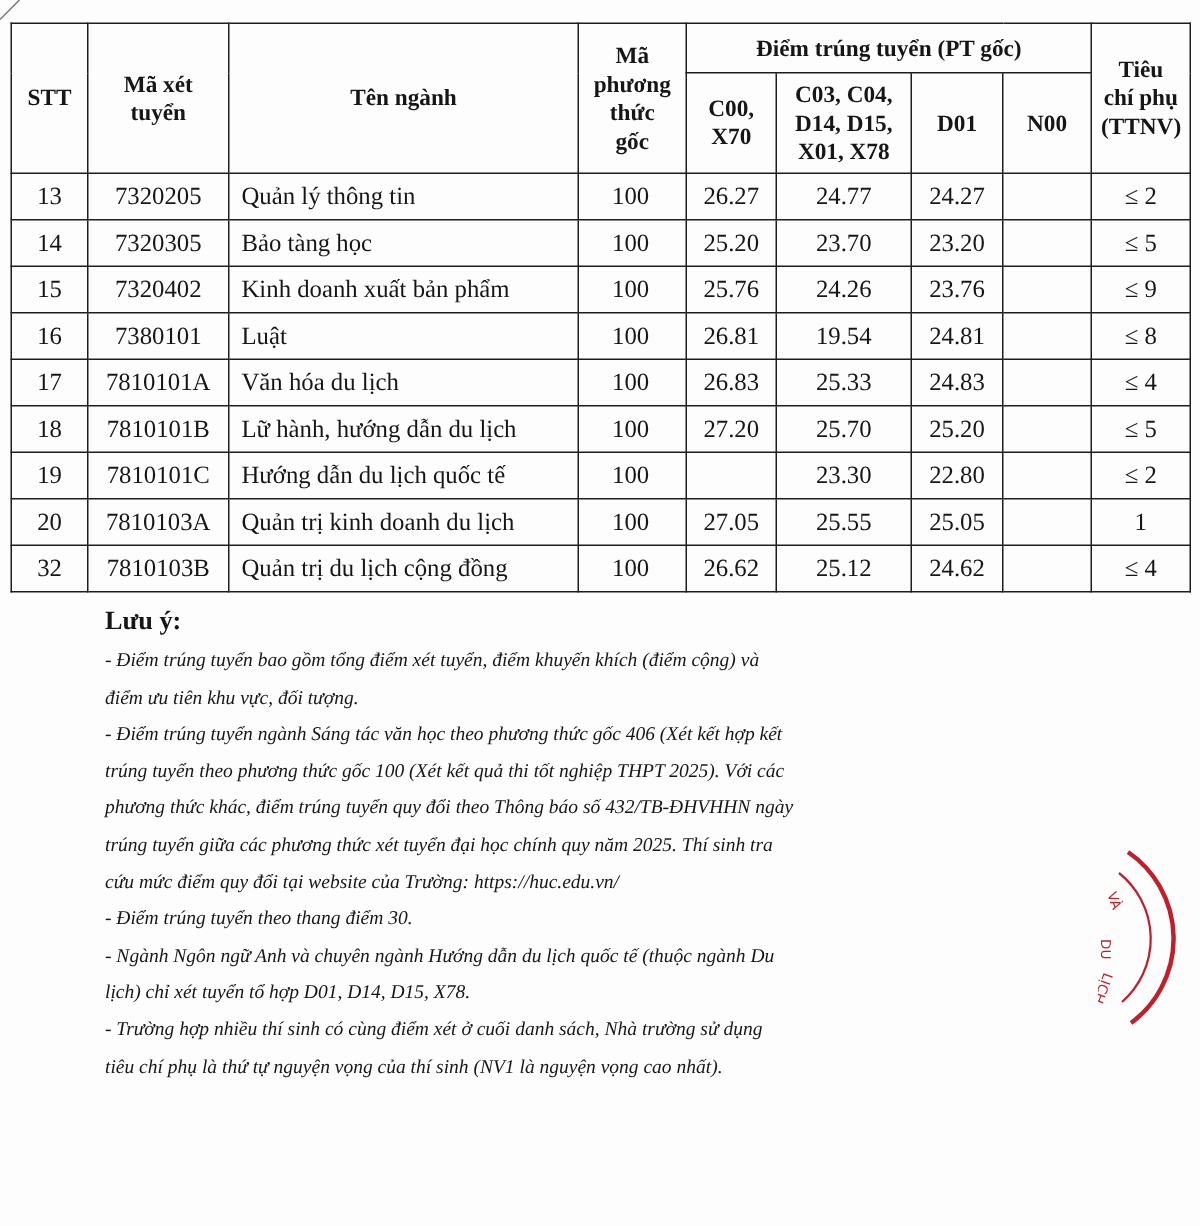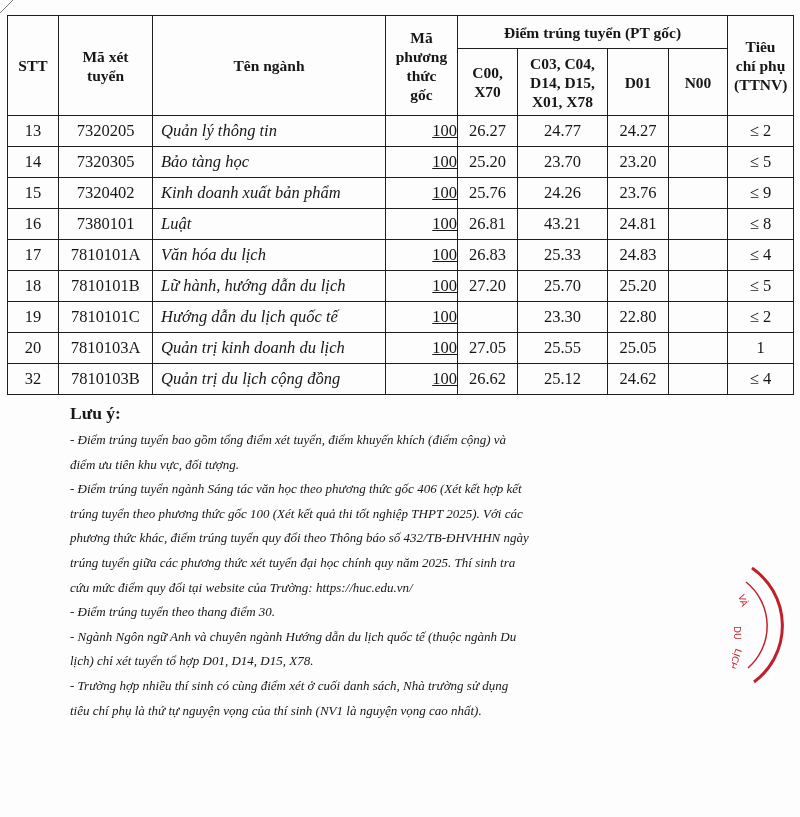--- a/index.html
+++ b/index.html
@@ -10,22 +10,22 @@
   .corner-mark { position:absolute; left:0; top:0; width:14px; height:14px; }
   table.scores {
     position:absolute; left:7px; top:15px; border-collapse:collapse;
     table-layout:fixed; width:786px;
   }
   table.scores th, table.scores td {
     border:1.4px solid #1e1e1e; padding:0; text-align:center; vertical-align:middle;
   }
   table.scores th { font-weight:bold; font-size:15.5px; line-height:19px; }
   table.scores td { font-size:16.5px; height:30px; }
-  table.scores td.name { text-align:left; padding-left:8px;font-style:italic; }
-  table.scores td.method { text-align:right; padding-left:22px;text-decoration:underline; }
+  table.scores td.name { text-align:left; padding-left:8px; }
+  table.scores td.method { text-align:left; padding-left:22px; }
   .hdr-row1 th { height:32px; }
   .hdr-row2 th { height:66px; }
   .notes {
     position:absolute; left:70px; top:403px; width:680px;
   }
   .notes-title { font-weight:bold; font-size:17.5px; margin:0 0 4px 0; }
   .note-line {
     font-style:italic; font-size:13px; line-height:24.6px; margin:0;
   }
   .stamp { position:absolute; left:732px; top:560px; width:60px; height:130px; }
@@ -98,21 +98,21 @@
       <td>23.76</td>
       <td></td>
       <td>≤ 9</td>
     </tr>
     <tr>
       <td>16</td>
       <td>7380101</td>
       <td class="name">Luật</td>
       <td class="method">100</td>
       <td>26.81</td>
-      <td>43.21</td>
+      <td>19.54</td>
       <td>24.81</td>
       <td></td>
       <td>≤ 8</td>
     </tr>
     <tr>
       <td>17</td>
       <td>7810101A</td>
       <td class="name">Văn hóa du lịch</td>
       <td class="method">100</td>
       <td>26.83</td>

